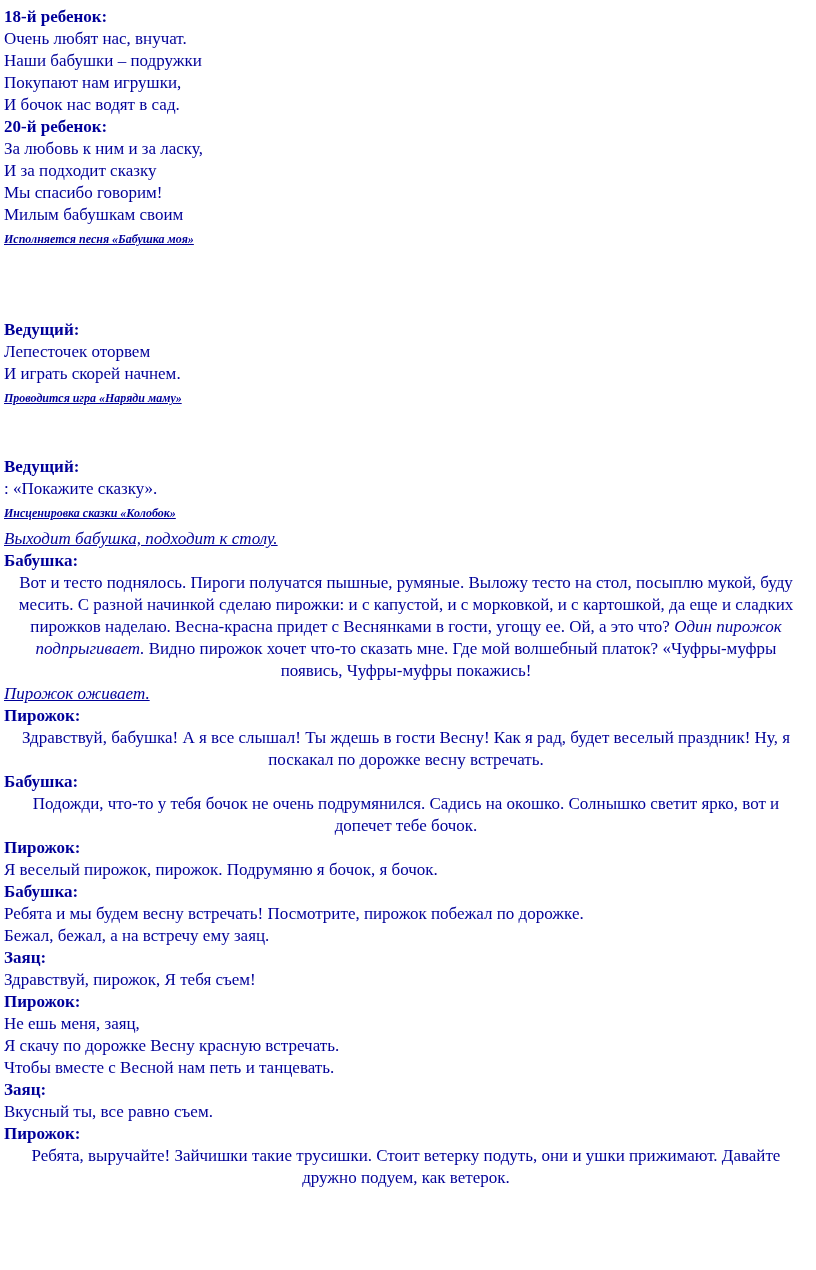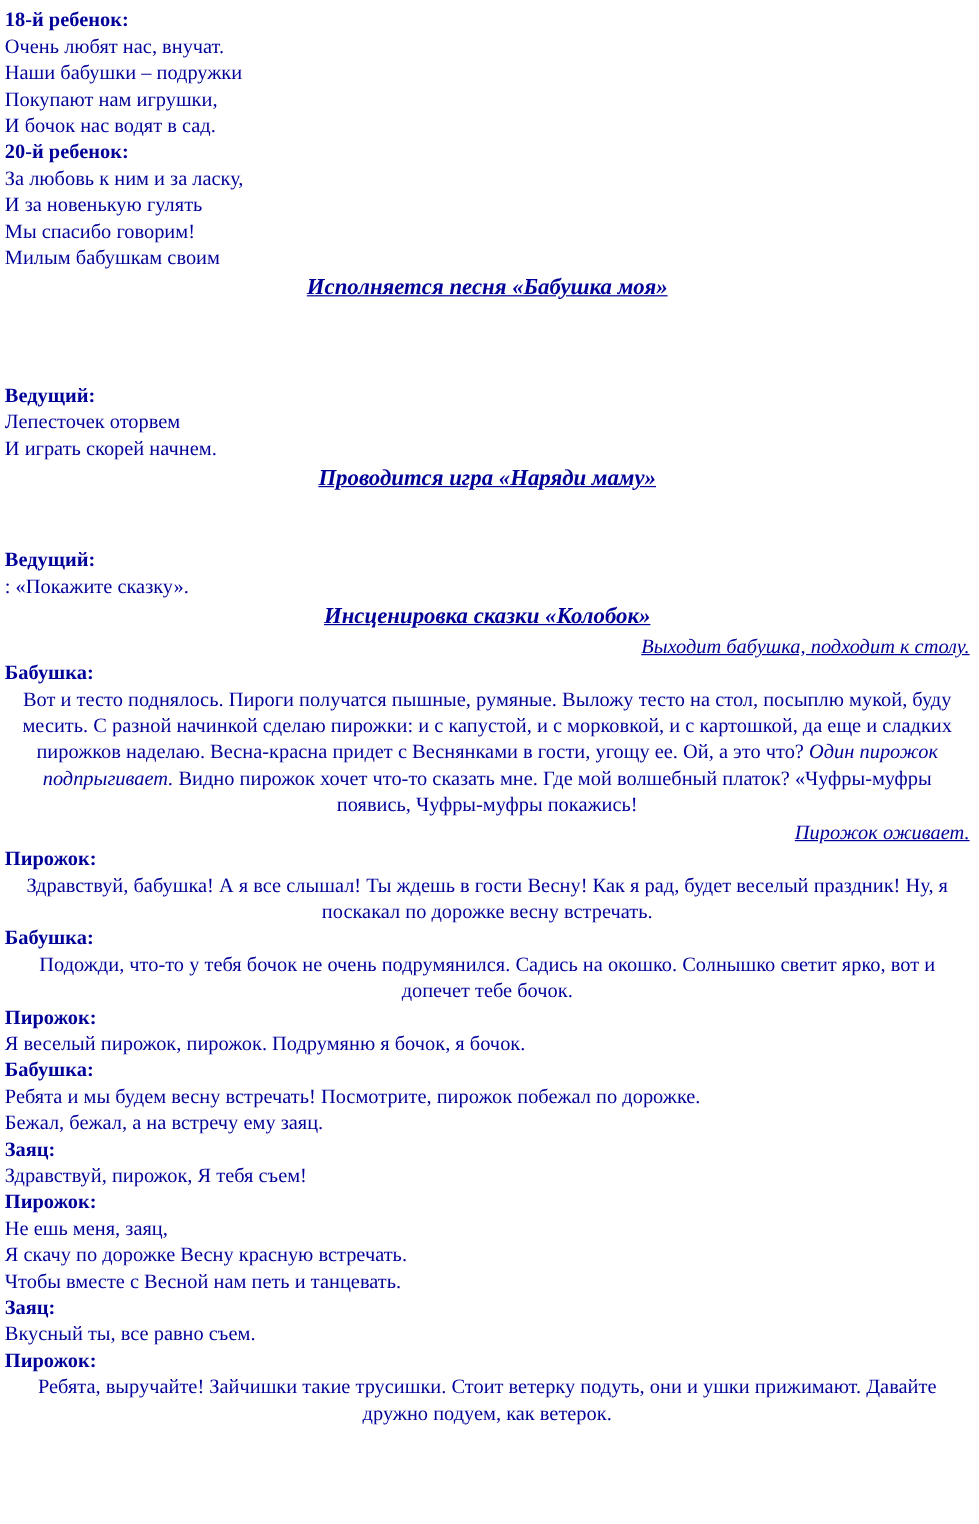--- a/index.html
+++ b/index.html
@@ -16,48 +16,47 @@
     font-family: "Liberation Serif", serif;
     font-size: 17px;
     line-height: 22px;
     color: var(--ink, #000099);
   }
   .page p { margin: 0; padding: 0; }
   .speaker { font-weight: bold; }
   .line { font-weight: normal; }
   .para { font-weight: normal; text-align: center; }
   .song {
-    text-align: center;
     font-weight: bold;
     font-style: italic;
     text-decoration: underline;
-    font-size: 19px;
+    font-size: 12px;
     line-height: 27px;
   }
   .stage {
-    text-align: right;
+    text-align: left;
     font-style: italic;
     text-decoration: underline;
     line-height: 23px;
   }
   .blank { line-height: 22px; }
   .it { font-style: italic; }
 </style>
 </head>
 <body>
 
 <div class="page" id="doc">
     <p class="speaker">18-й ребенок:</p>
     <p class="line">Очень любят нас, внучат.</p>
     <p class="line">Наши бабушки – подружки</p>
     <p class="line">Покупают нам игрушки,</p>
     <p class="line">И бочок нас водят в сад.</p>
     <p class="speaker">20-й ребенок:</p>
     <p class="line">За любовь к ним и за ласку,</p>
-    <p class="line">И за новенькую гулять</p>
+    <p class="line">И за подходит сказку</p>
     <p class="line">Мы спасибо говорим!</p>
     <p class="line">Милым бабушкам своим</p>
     <p class="song">Исполняется песня «Бабушка моя»</p>
     <p class="blank">&nbsp;</p>
     <p class="blank">&nbsp;</p>
     <p class="blank">&nbsp;</p>
     <p class="speaker">Ведущий:</p>
     <p class="line">Лепесточек оторвем</p>
     <p class="line">И играть скорей начнем.</p>
     <p class="song">Проводится игра «Наряди маму»</p>

